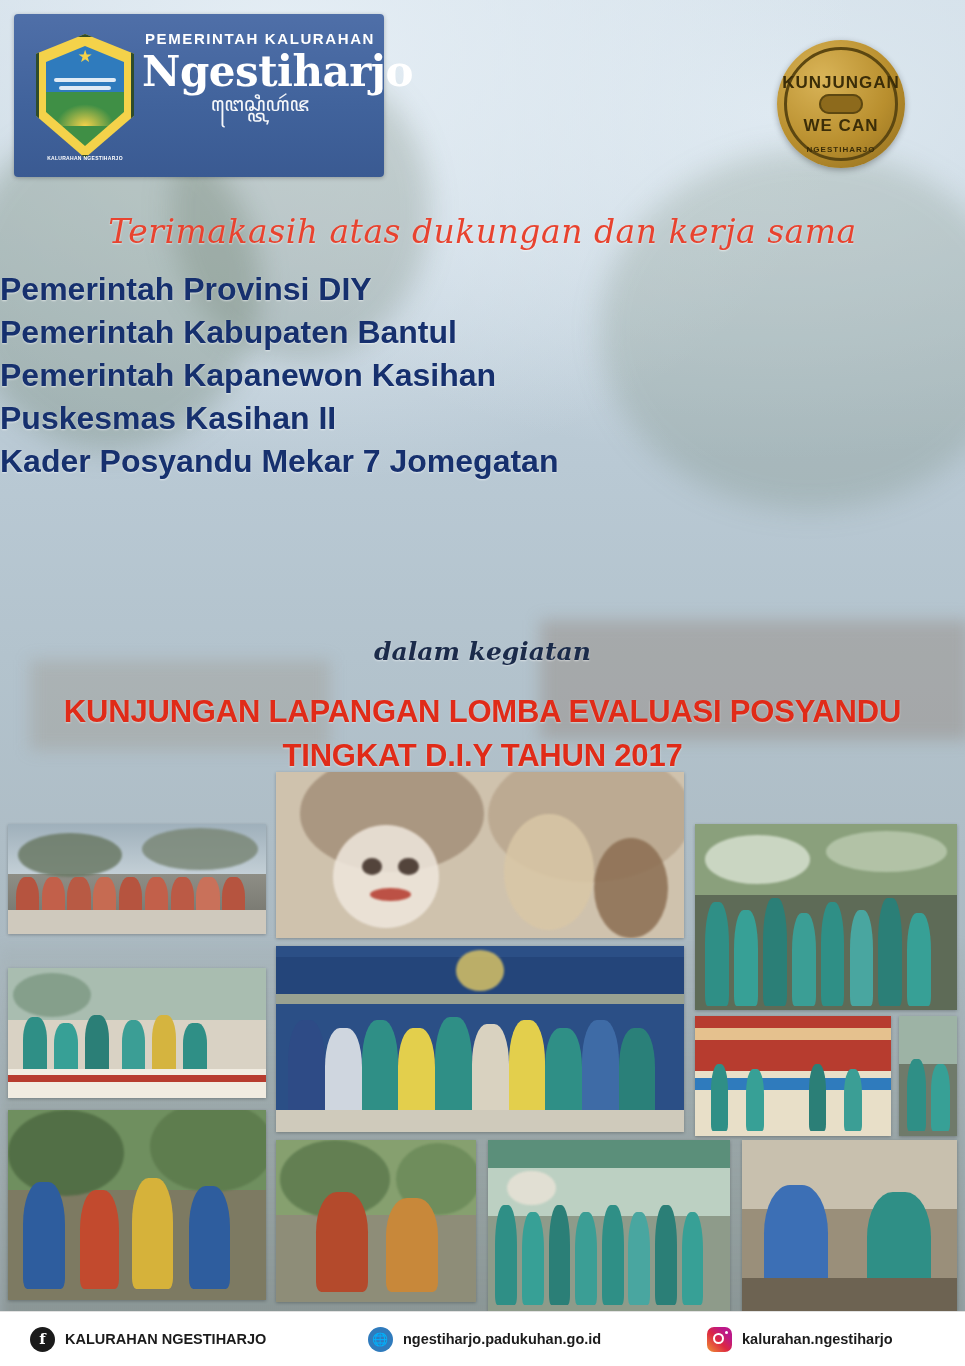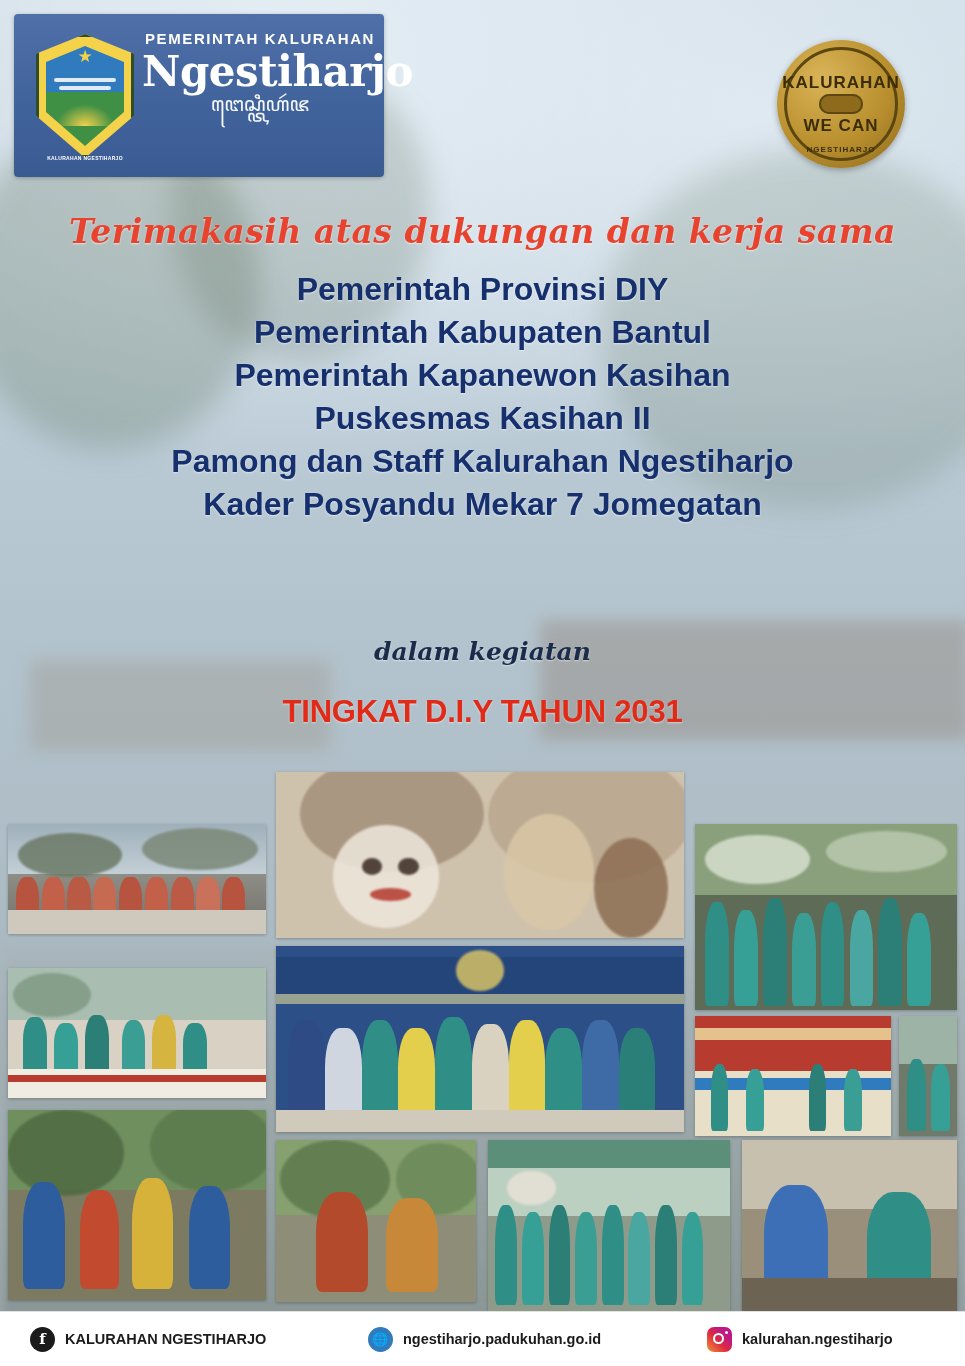--- a/index.html
+++ b/index.html
@@ -197,31 +197,31 @@
   }
 
   
   .thanks-script {
     position: absolute;
     top: 212px;
     left: 0; right: 0;
     text-align: center;
     font-family: "DejaVu Serif", serif;
     font-style: italic;
-    font-weight: bold;
+    font-weight: normal;
     font-size: 33px;
     color: #e8432f;
     text-shadow: 0 1px 2px rgba(255,255,255,0.6);
     letter-spacing: 0.5px;
   }
   .recipients {
     position: absolute;
     top: 268px;
     left: 0; right: 0;
-    text-align: center;
+    text-align: left;
     color: #16306e;
     font-weight: bold;
     font-size: 32px;
     line-height: 43px;
     text-shadow: 0 1px 2px rgba(255,255,255,0.55);
   }
   .recipients div { white-space: nowrap; }
   .dalam-script {
     position: absolute;
     top: 637px;
@@ -373,41 +373,41 @@
     </div>
     <div class="plaque-text">
       <div class="plaque-sub">PEMERINTAH KALURAHAN</div>
       <div class="plaque-main">Ngestiharjo</div>
       <div class="plaque-java">ꦔꦺꦱ꧀ꦠꦶꦲꦂꦗ</div>
     </div>
   </div>
 
   <div class="twc-badge">
     <div class="twc-ring"></div>
-    <div class="twc-t1">KALURAHAN</div>
+    <div class="twc-t1">KUNJUNGAN</div>
     <div class="twc-hand"></div>
     <div class="twc-t2">WE CAN</div>
     <div class="twc-bottom">NGESTIHARJO</div>
   </div>
 
   <div class="thanks-script">Terimakasih atas dukungan dan kerja sama</div>
 
   <div class="recipients">
     <div>Pemerintah Provinsi DIY</div>
     <div>Pemerintah Kabupaten Bantul</div>
     <div>Pemerintah Kapanewon Kasihan</div>
     <div>Puskesmas Kasihan II</div>
-    <div>Pamong dan Staff Kalurahan Ngestiharjo</div>
     <div>Kader Posyandu Mekar 7 Jomegatan</div>
   </div>
 
   <div class="dalam-script">dalam kegiatan</div>
 
   <div class="event-title">
-    <div>TINGKAT D.I.Y TAHUN 2031</div>
+    <div>KUNJUNGAN LAPANGAN LOMBA EVALUASI POSYANDU</div>
+    <div>TINGKAT D.I.Y TAHUN 2017</div>
   </div>
 
   <div class="event-date">SELASA, 25 OKTOBER 2022</div>
 
   <div class="collage">
 
     <div class="ph" style="left:8px; top:824px; width:258px; height:110px;">
       <div class="sky" style="background:linear-gradient(180deg,#9fb0bb,#c3cfd6);"></div>
       <div class="grnd" style="background:linear-gradient(180deg,#8e8e86,#6f6f68);"></div>
       <div class="blob" style="left:4%; top:8%; width:40%; height:40%; background:#6b7a66;"></div>

